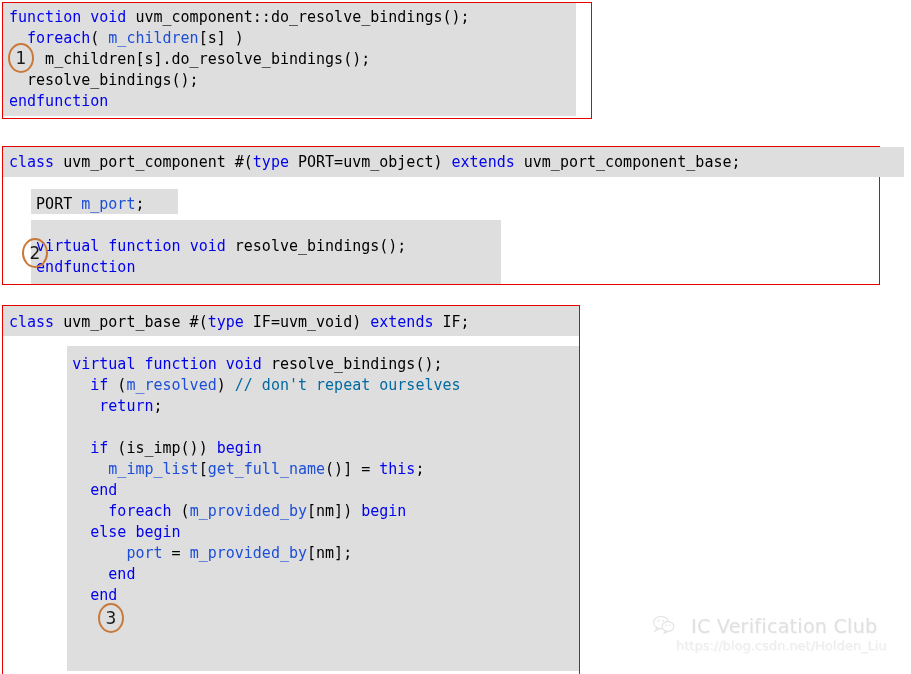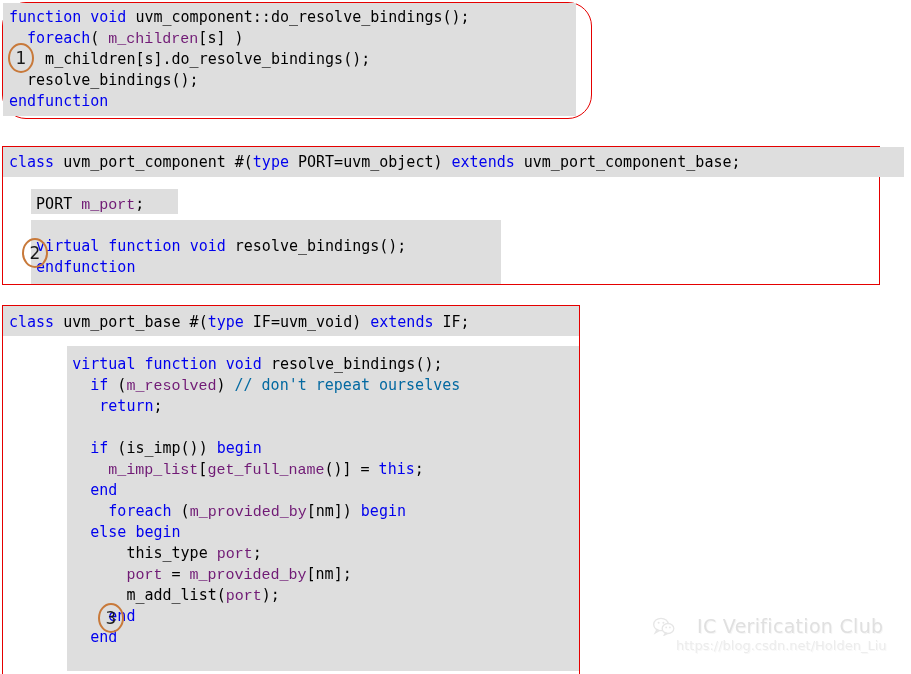--- a/index.html
+++ b/index.html
@@ -33,31 +33,30 @@
     line-height: 21px;
     height: 21px;
   }
   .row-blank {
     height: 21px;
     line-height: 21px;
   }
 
   
   .kw   { color: #0000ee; }
-  .id   { color: #701a75; font-family: Liberation Mono, monospace; }
+  .id   { color: #1d4ed8; }
   .cmt  { color: #0369a1; }
   .pln  { color: #000000; }
 
   
   #block1 {
     left: 2px;
     top: 2px;
     width: 590px;
     height: 117px;
-    border-radius: 24px;
   }
   #block1 .fill {
     position: absolute;
     left: 0; top: 0;
     width: 573px;
     height: 113px;
     background: #dedede;
   }
   #block1 .lines {
     position: absolute;
@@ -154,22 +153,22 @@
     left: 653px;
     top: 615px;
     width: 250px;
     height: 55px;
     color: #e2e2e2;
     font-family: "DejaVu Sans", "Liberation Sans", sans-serif;
     pointer-events: none;
   }
   #watermark .wm-row {
     display: flex;
-    align-items: center;
-    gap: 22px;
+    align-items: flex-start;
+    gap: 16px;
   }
   #watermark .wm-title {
     font-size: 19px;
     color: #e0e0e0;
     letter-spacing: 0.3px;
     text-shadow: 1px 1px 0 #f6f6f6;
   }
   #watermark .wm-url {
     font-size: 13px;
     color: #ececec;
@@ -215,23 +214,21 @@
       <div class="code-line row row-blank">&nbsp;</div>
       <div class="code-line row"><span class="pln">       </span><span class="kw">virtual</span><span class="pln"> </span><span class="kw">function</span><span class="pln"> </span><span class="kw">void</span><span class="pln"> resolve_bindings();</span></div>
       <div class="code-line row"><span class="pln">         </span><span class="kw">if</span><span class="pln"> (</span><span class="id">m_resolved</span><span class="pln">) </span><span class="cmt">// don't repeat ourselves</span></div>
       <div class="code-line row"><span class="pln">          </span><span class="kw">return</span><span class="pln">;</span></div>
       <div class="code-line row row-blank">&nbsp;</div>
       <div class="code-line row"><span class="pln">         </span><span class="kw">if</span><span class="pln"> (is_imp()) </span><span class="kw">begin</span></div>
       <div class="code-line row"><span class="pln">           </span><span class="id">m_imp_list</span><span class="pln">[</span><span class="id">get_full_name</span><span class="pln">()] = </span><span class="kw">this</span><span class="pln">;</span></div>
       <div class="code-line row"><span class="pln">         </span><span class="kw">end</span></div>
       <div class="code-line row"><span class="pln">           </span><span class="kw">foreach</span><span class="pln"> (</span><span class="id">m_provided_by</span><span class="pln">[nm]) </span><span class="kw">begin</span></div>
       <div class="code-line row"><span class="pln">         </span><span class="kw">else</span><span class="pln"> </span><span class="kw">begin</span></div>
-      <div class="code-line row"><span class="pln">             this_type </span><span class="id">port</span><span class="pln">;</span></div>
       <div class="code-line row"><span class="pln">             </span><span class="id">port</span><span class="pln"> = </span><span class="id">m_provided_by</span><span class="pln">[nm];</span></div>
-      <div class="code-line row"><span class="pln">             m_add_list(</span><span class="id">port</span><span class="pln">);</span></div>
       <div class="code-line row"><span class="pln">           </span><span class="kw">end</span></div>
       <div class="code-line row"><span class="pln">         </span><span class="kw">end</span></div>
     </div>
 </div>
 
 <div class="marker" id="marker1">1</div>
 <div class="marker" id="marker2">2</div>
 <div class="marker" id="marker3">3</div>
 
 <div id="watermark">

